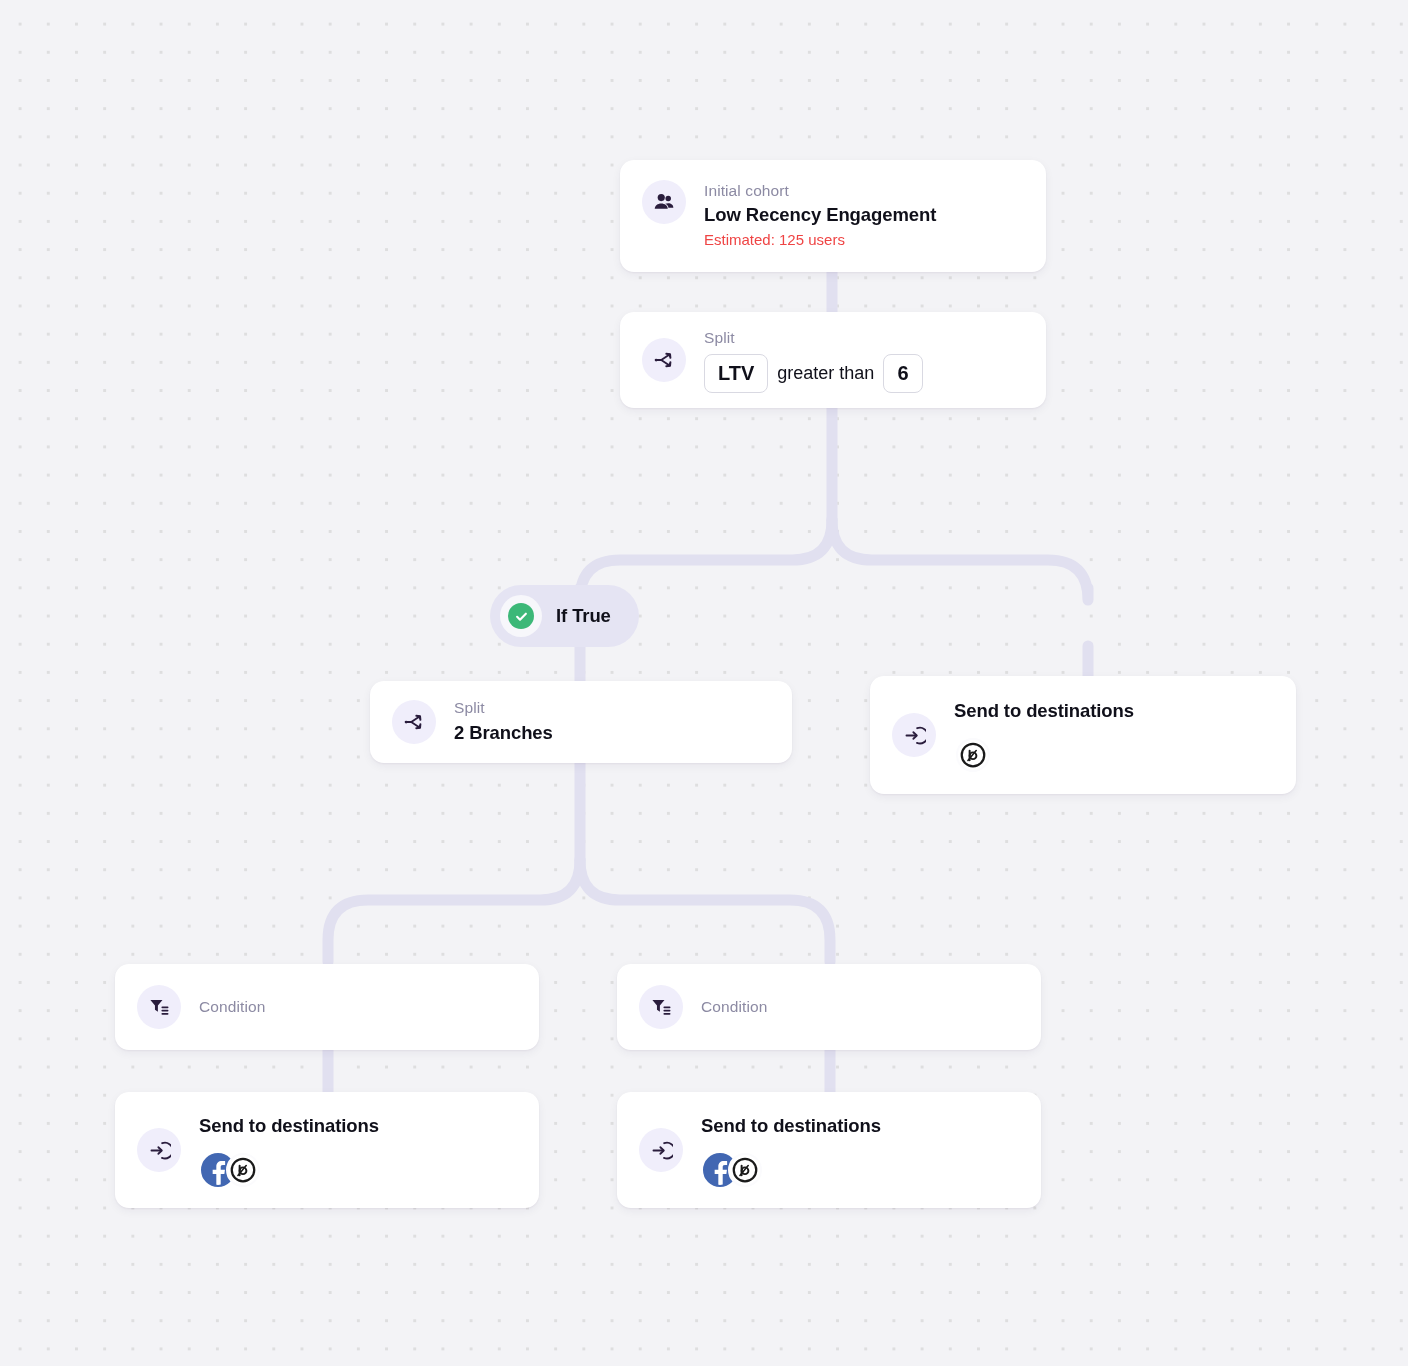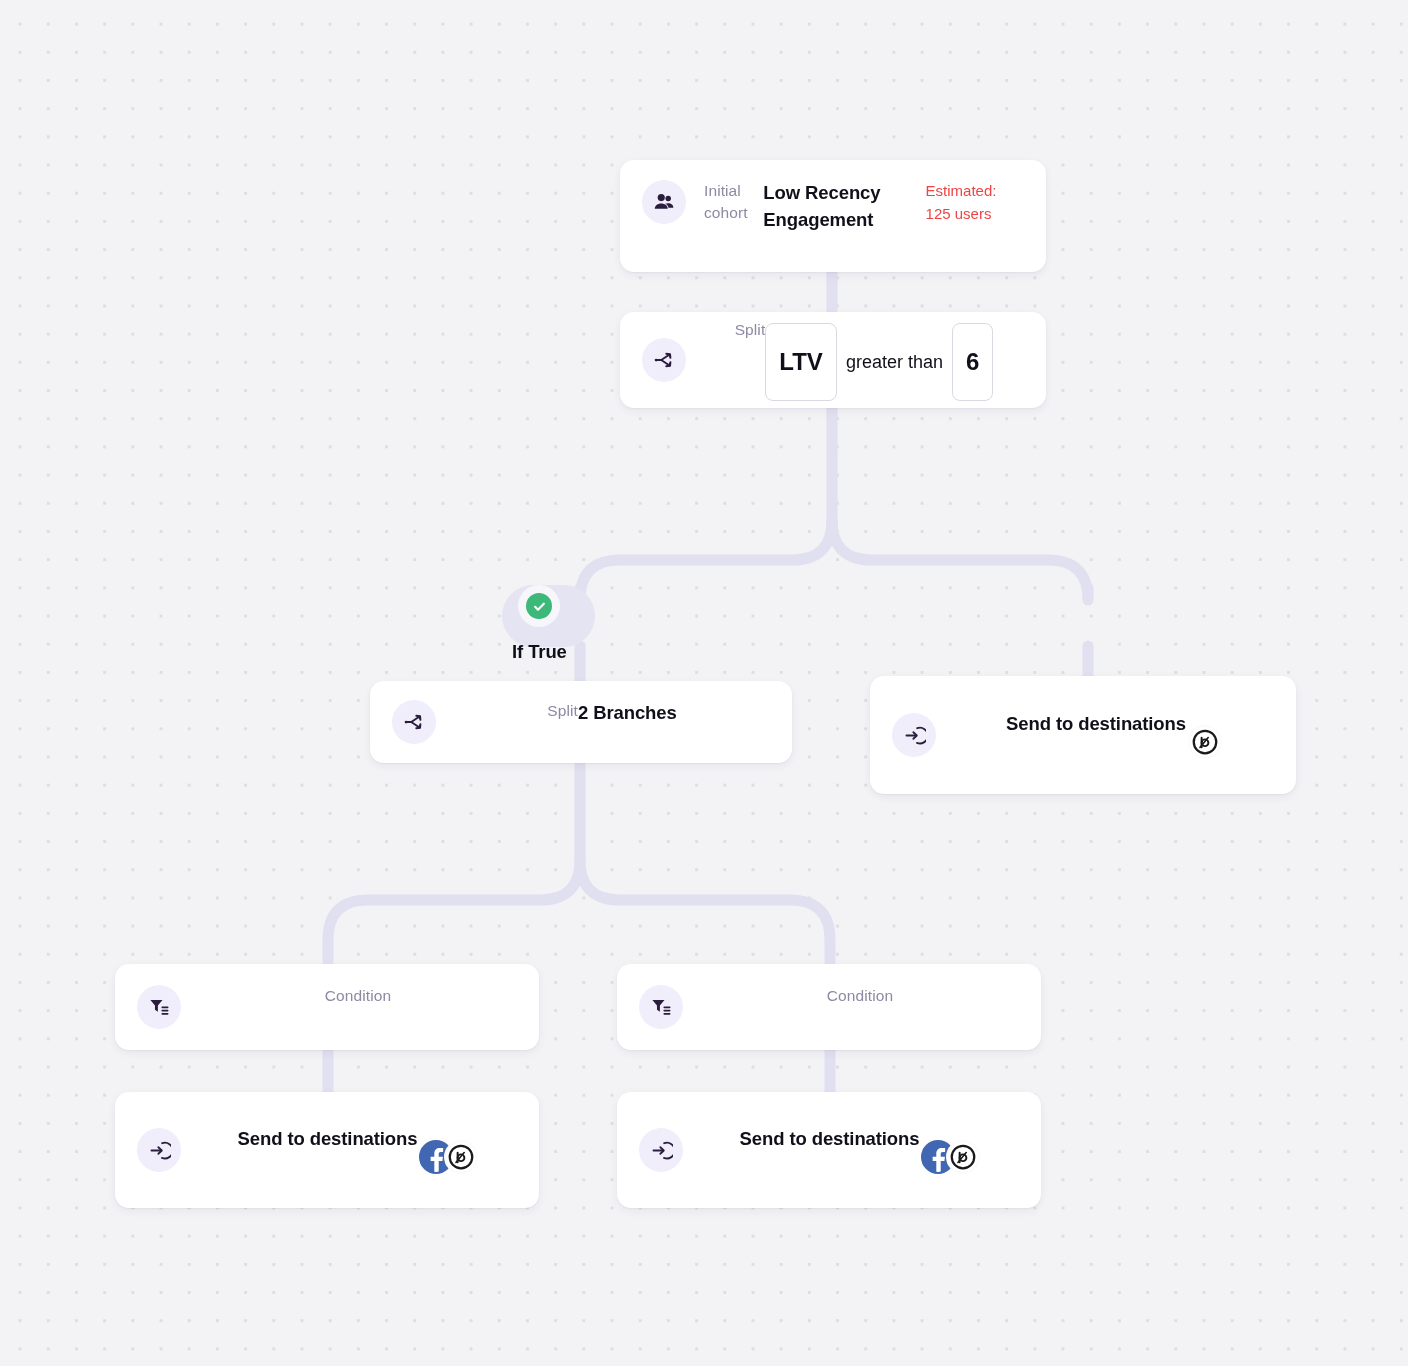--- a/index.html
+++ b/index.html
@@ -61,20 +61,21 @@
     border-radius: 50%;
     background: #f0eefb;
     display: flex;
     align-items: center;
     justify-content: center;
   }
   .card-icon svg { display: block; }
 
   .card-body {
     display: flex;
+    flex-direction: column;
     justify-content: center;
     min-height: 44px;
     flex: 1 1 auto;
   }
 
   .kicker {
     font-size: 15.5px;
     color: #8c8aa3;
     line-height: 1.45;
     letter-spacing: 0.1px;
@@ -95,22 +96,22 @@
   
   .expr {
     display: flex;
     align-items: center;
     gap: 9px;
     margin-top: 4px;
   }
   .expr-token {
     border: 1.4px solid #d9d9e2;
     border-radius: 8px;
-    padding: 22px 13px;
-    font-size: 24px;
+    padding: 5px 13px;
+    font-size: 20px;
     font-weight: 700;
     color: #10101a;
     background: #fff;
     line-height: 1.35;
   }
   .expr-op {
     font-size: 18px;
     font-weight: 400;
     color: #10101a;
   }
@@ -233,21 +234,21 @@
     <div class="card-body">
       <span class="kicker">Split</span>
       <div class="expr">
         <span class="expr-token">LTV</span>
         <span class="expr-op">greater than</span>
         <span class="expr-token">6</span>
       </div>
     </div>
   </div>
 
-  <div class="branch-pill" style="left:502px; top:585px;flex-direction:column;">
+  <div class="branch-pill" style="left:490px; top:585px;">
     <span class="pill-badge">
       <span class="pill-dot" style="background:#3cb878;">
         <svg width="15" height="15" viewBox="0 0 24 24" fill="none" stroke="#ffffff" stroke-width="3.4" stroke-linecap="round" stroke-linejoin="round">
           <path d="M5 12.5l4.6 4.6L19 7.5"></path>
         </svg>
       </span>
     </span>
     <span class="pill-label">If True</span>
   </div>
 

